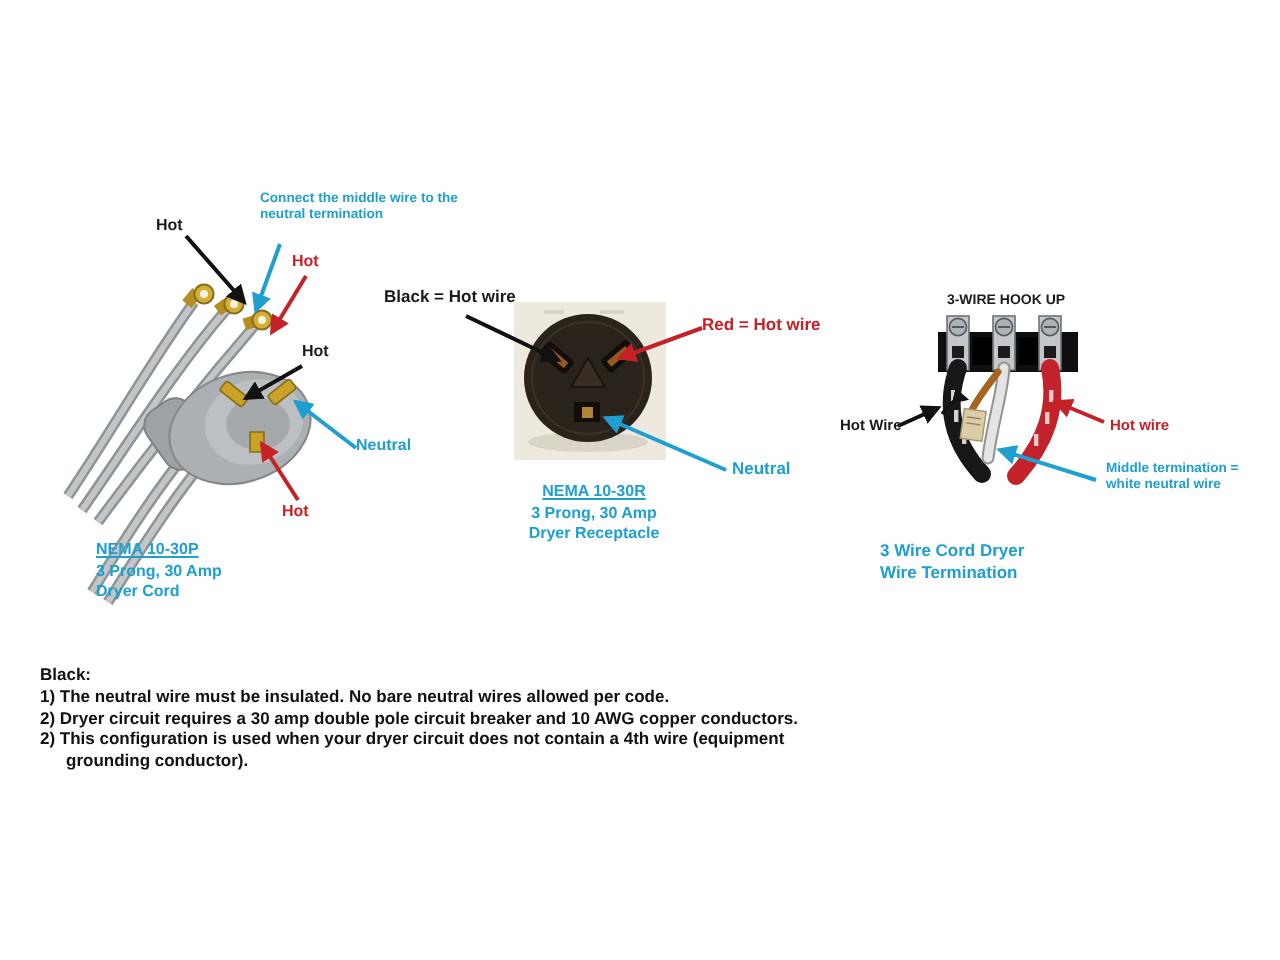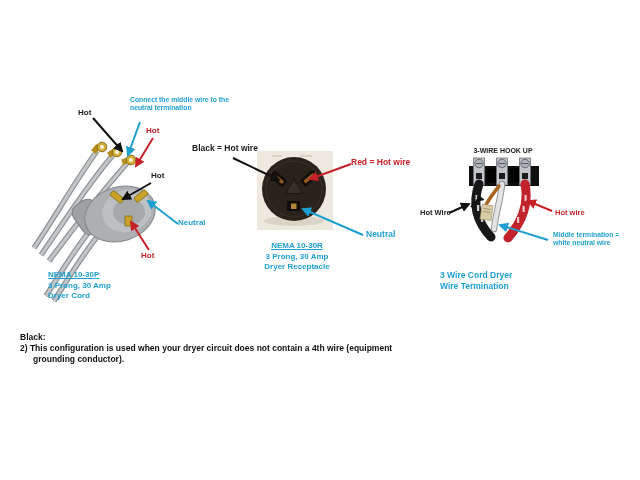--- a/index.html
+++ b/index.html
@@ -183,16 +183,18 @@
   <div class="lbl" style="left:420px;top:208px;font-size:7.5px;">Hot Wire</div>
   <div class="lbl red" style="left:555px;top:208px;font-size:7.5px;">Hot wire</div>
   <div class="lbl cyan wrap" style="left:553px;top:231px;width:80px;font-size:6.8px;">Middle termination = white neutral wire</div>
   <div class="cap" style="left:440px;top:246px;font-size:8.5px;line-height:11px;margin-top:24px;">
     <span style="display:block;">3 Wire Cord Dryer</span>
     <span style="display:block;">Wire Termination</span>
   </div>
 
   <div id="notes">
     <div>Black:</div>
+    <div class="note">1) The neutral wire must be insulated. No bare neutral wires allowed per code.</div>
+    <div class="note">2) Dryer circuit requires a 30 amp double pole circuit breaker and 10 AWG copper conductors.</div>
     <div class="note">2) This configuration is used when your dryer circuit does not contain a 4th wire (equipment grounding conductor).</div>
   </div>
 
 </div>
 
 </body></html>

